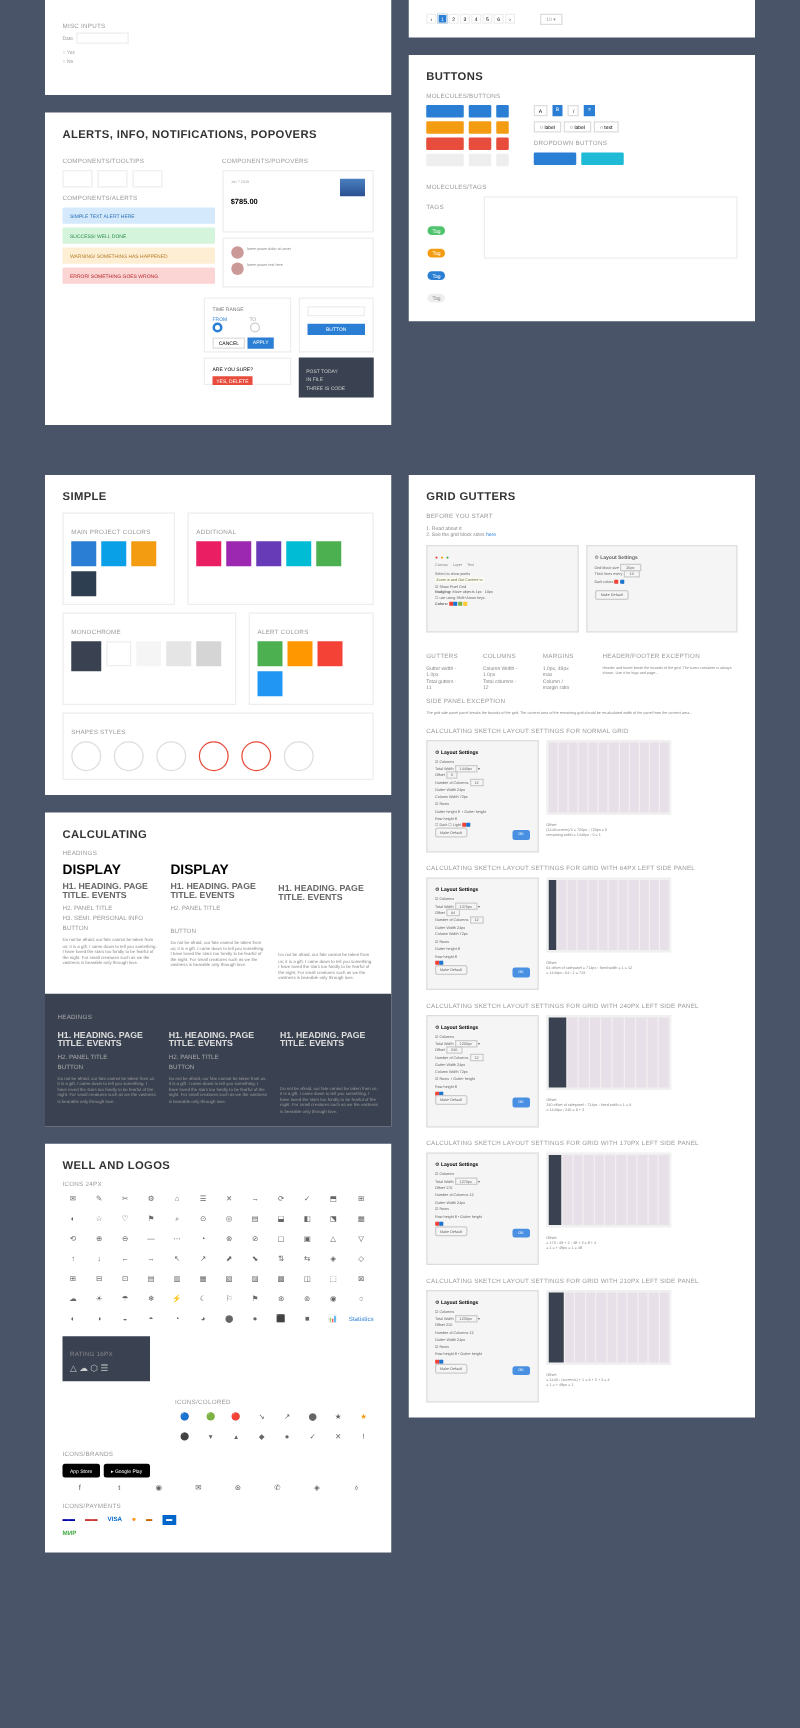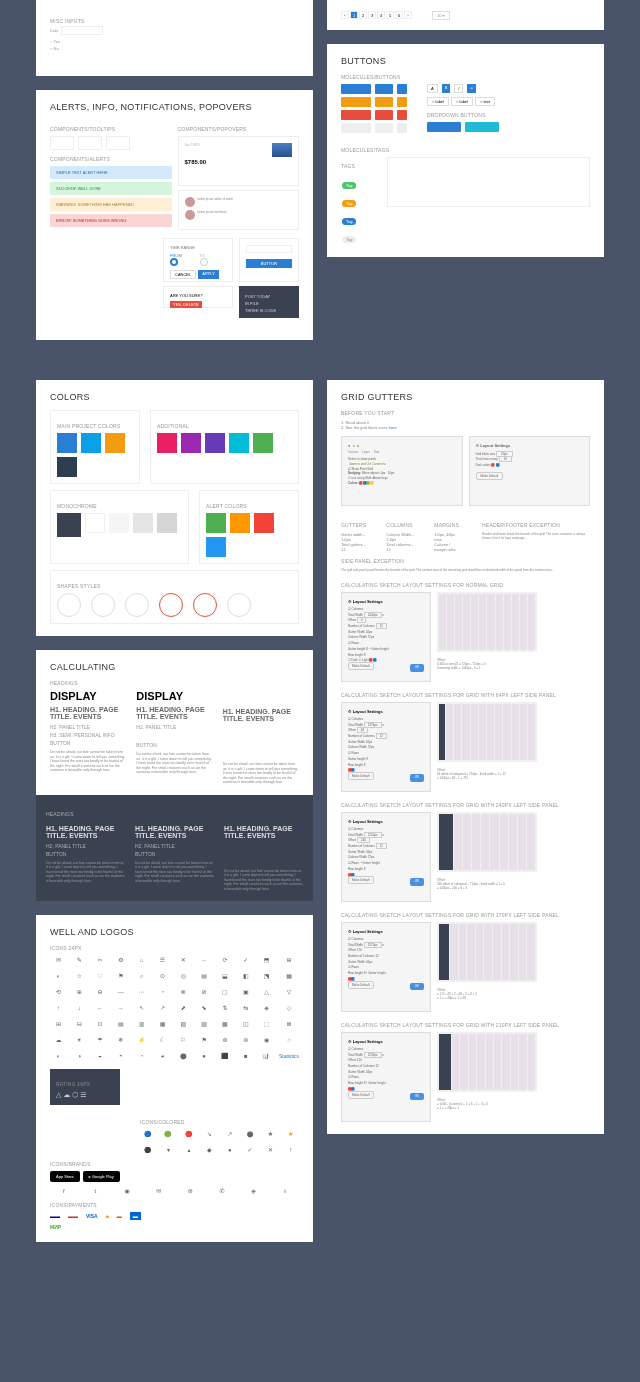--- a/index.html
+++ b/index.html
@@ -1,20 +1,20 @@
 <!DOCTYPE html>
 <html><head>
 <meta charset="utf-8">
 <style>
 *{box-sizing:border-box;margin:0;padding:0;font-family:-apple-system,Helvetica,Arial,sans-serif}
 body{background:#4a5468;width:640px;padding:0}
 .cols{display:flex;gap:14px;padding:0 36px}
 .col{flex:1;display:flex;flex-direction:column;gap:14px}
 .card{background:#fff;padding:12px 14px}
-.card-title{font-size:9px;font-weight:400;color:#333;letter-spacing:.3px;margin-bottom:8px}
+.card-title{font-size:9px;font-weight:700;color:#333;letter-spacing:.3px;margin-bottom:8px}
 .subtitle{font-size:5px;color:#999;margin:6px 0 4px;letter-spacing:.2px}
 .row{display:flex;gap:4px;flex-wrap:wrap}
 .sw{width:20px;height:20px}
 .sw-lg{width:24px;height:24px}
 .circ{width:24px;height:24px;border-radius:50%;border:1px solid #ddd}
 .btn{height:10px;border-radius:1px;display:inline-block}
 .alert-bar{padding:4px 6px;font-size:4px;margin-bottom:3px;border-radius:1px}
 .small-card{background:#fff;border:1px solid #eee;padding:6px;font-size:4px}
 .dark-box{background:#3a4251;color:#ccc;padding:6px;font-size:4px}
 .grid-screen{background:#f5f5f5;border:1px solid #ddd;padding:6px;font-size:4px}
@@ -198,21 +198,21 @@
       <div style="flex:1;border:1px solid #eee;height:50px"></div>
     </div>
   </div>
 </div>
 </div>
 
 <div class="cols" style="margin-top:40px">
 <div class="col">
 
   <div class="card">
-    <div class="card-title">COLORS</div>
+    <div class="card-title">SIMPLE</div>
     <div style="display:flex;gap:10px">
       <div style="border:1px solid #eee;padding:6px;flex:0 0 90px">
         <div class="subtitle">MAIN PROJECT COLORS</div>
         <div class="row">
           <div class="sw" style="background:#2a7fd4"></div>
           <div class="sw" style="background:#0aa0e8"></div>
           <div class="sw" style="background:#f39c12"></div>
           <div class="sw" style="background:#2c3e50"></div>
         </div>
       </div>

